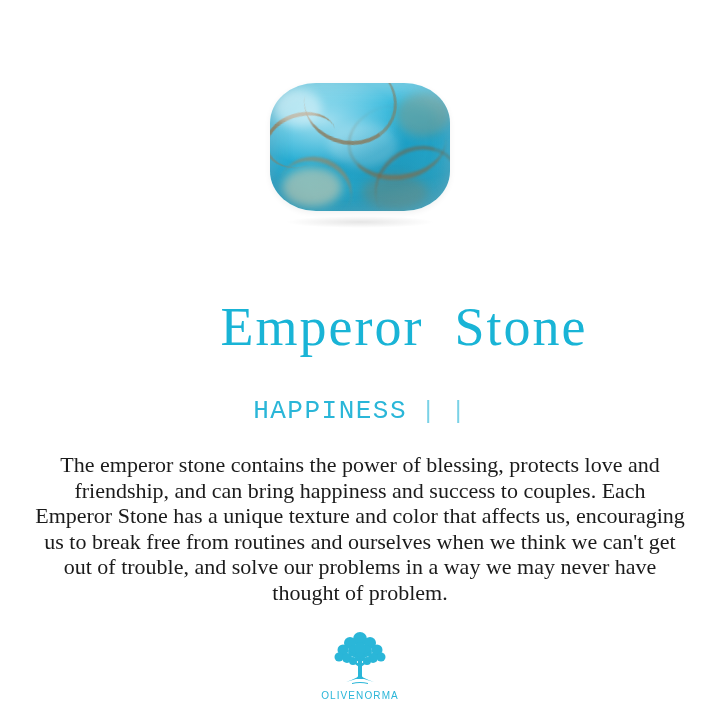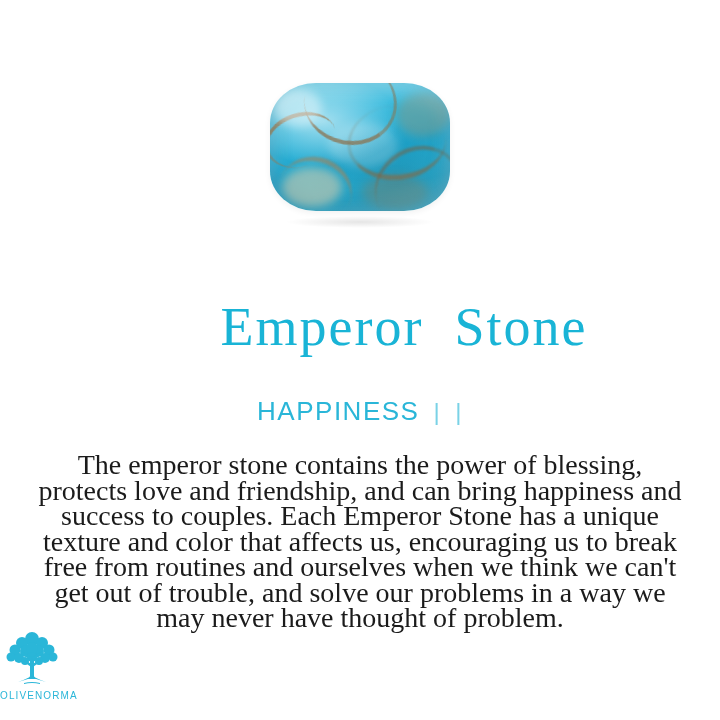--- a/index.html
+++ b/index.html
@@ -132,52 +132,53 @@
   
   .keywords {
     position: absolute;
     left: 0;
     top: 396px;
     width: 720px;
     display: flex;
     align-items: center;
     justify-content: center;
     gap: 14px;
-    font-family: Liberation Sans, sans-serif;
+    font-family: Liberation Mono, monospace;
     font-size: 26px;
     letter-spacing: 1.5px;
     color: #2ab6d8;
   }
   .kw-sep {
     color: #7ad2e6;
     font-weight: 300;
     font-size: 24px;
   }
 
   
   .description {
     position: absolute;
     left: 34px;
     top: 452px;
     width: 652px;
     text-align: center;
     font-family: "Liberation Serif", serif;
-    font-size: 28px;
+    font-size: 22px;
     line-height: 25.5px;
     color: #1b1b1b;
   }
 
   
   .logo-wrap {
     position: absolute;
     left: 0;
     top: 626px;
     width: 720px;
     display: flex;
     flex-direction: column;
+    align-items: center;
     gap: 2px;
   }
   .logo-tree {
     width: 64px;
     height: 62px;
     display: block;
   }
   .logo-text {
     font-family: "Liberation Sans", sans-serif;
     font-size: 10px;

